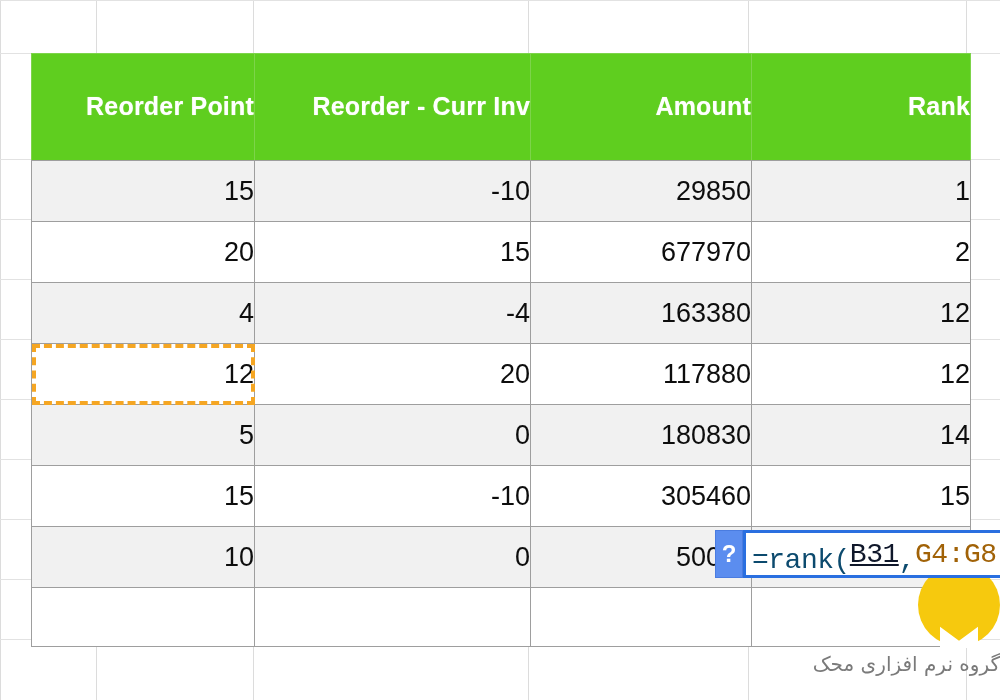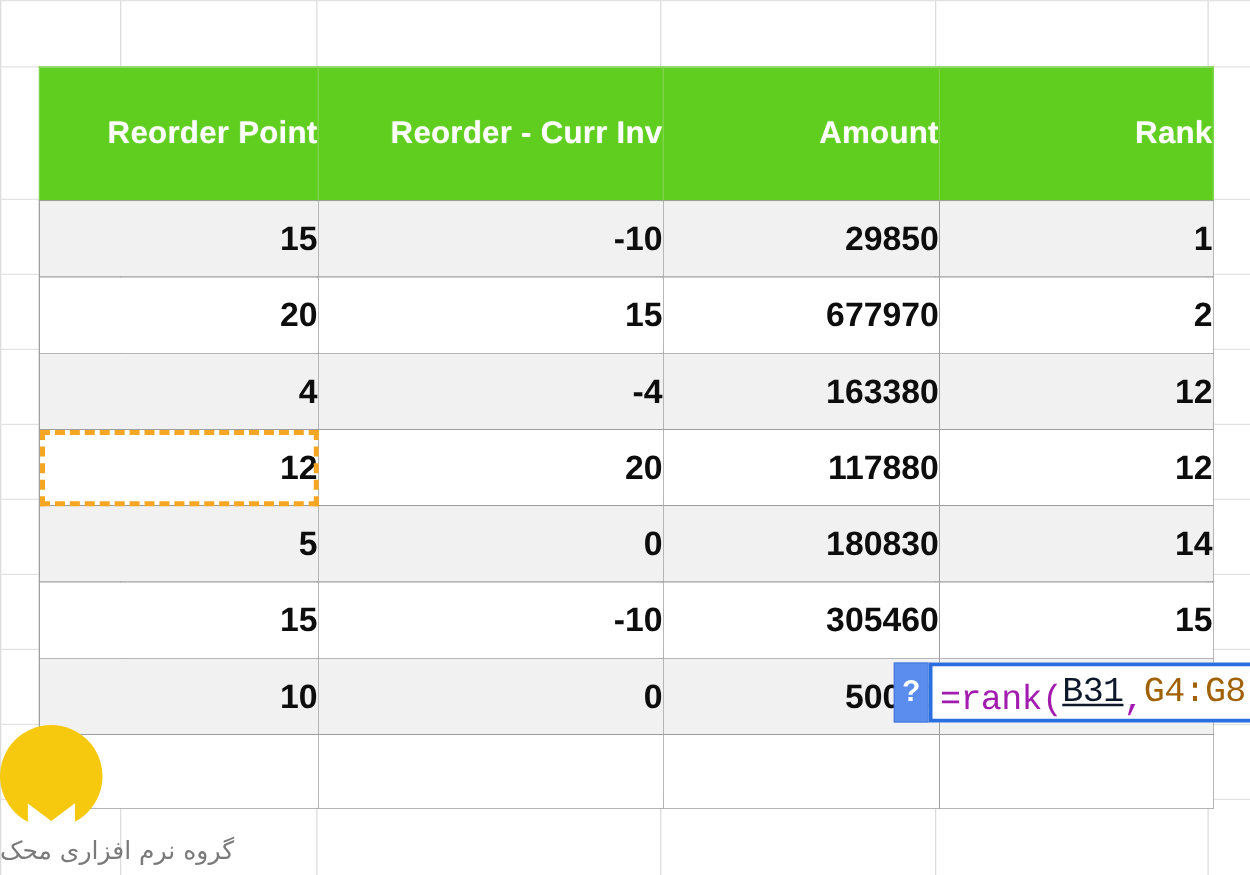--- a/index.html
+++ b/index.html
@@ -61,21 +61,21 @@
     font-weight: bold;
     line-height: 1.18;
     height: 106px;
     letter-spacing: .2px;
     text-shadow: 0 0 1px rgba(255,255,255,.55);
   }
   #data-table tbody td {
     height: 60px;
     font-size: 27px;
     color: #0d0d0d;
-    font-weight: 700;
+    font-weight: 400;
     background: #ffffff;
     position: relative;
   }
   #data-table tbody tr.alt td {
     background: #f1f1f1;
   }
   #data-table tbody tr.blank td {
     height: 58px;
     background: #ffffff;
   }
@@ -128,34 +128,34 @@
     display: flex;
     align-items: center;
     padding: 0 2px 0 6px;
     font-family: "Liberation Mono", "DejaVu Sans Mono", monospace;
     font-size: 28px;
     letter-spacing: -0.5px;
     white-space: nowrap;
     width: 285px;
     overflow: hidden;
   }
-  .f-plain { color: #a21caf; margin-top: 13px; }
+  .f-plain { color: #0c4a6e; margin-top: 13px; }
   .f-ref-1 { color: #0f172a; text-decoration: underline; }
   .f-ref-2 { color: #a16207; }
 
   
   #watermark {
     position: absolute;
     left: 0;
     right: 0;
-    bottom: 8px;
+    bottom: 24px;
     z-index: 4;
     display: flex;
     flex-direction: column;
-    align-items: flex-start;
+    align-items: flex-end;
     pointer-events: none;
   }
   #watermark-logo {
     width: 82px;
     height: 82px;
     position: relative;
   }
   #watermark-logo .disc {
     position: absolute;
     inset: 0;

